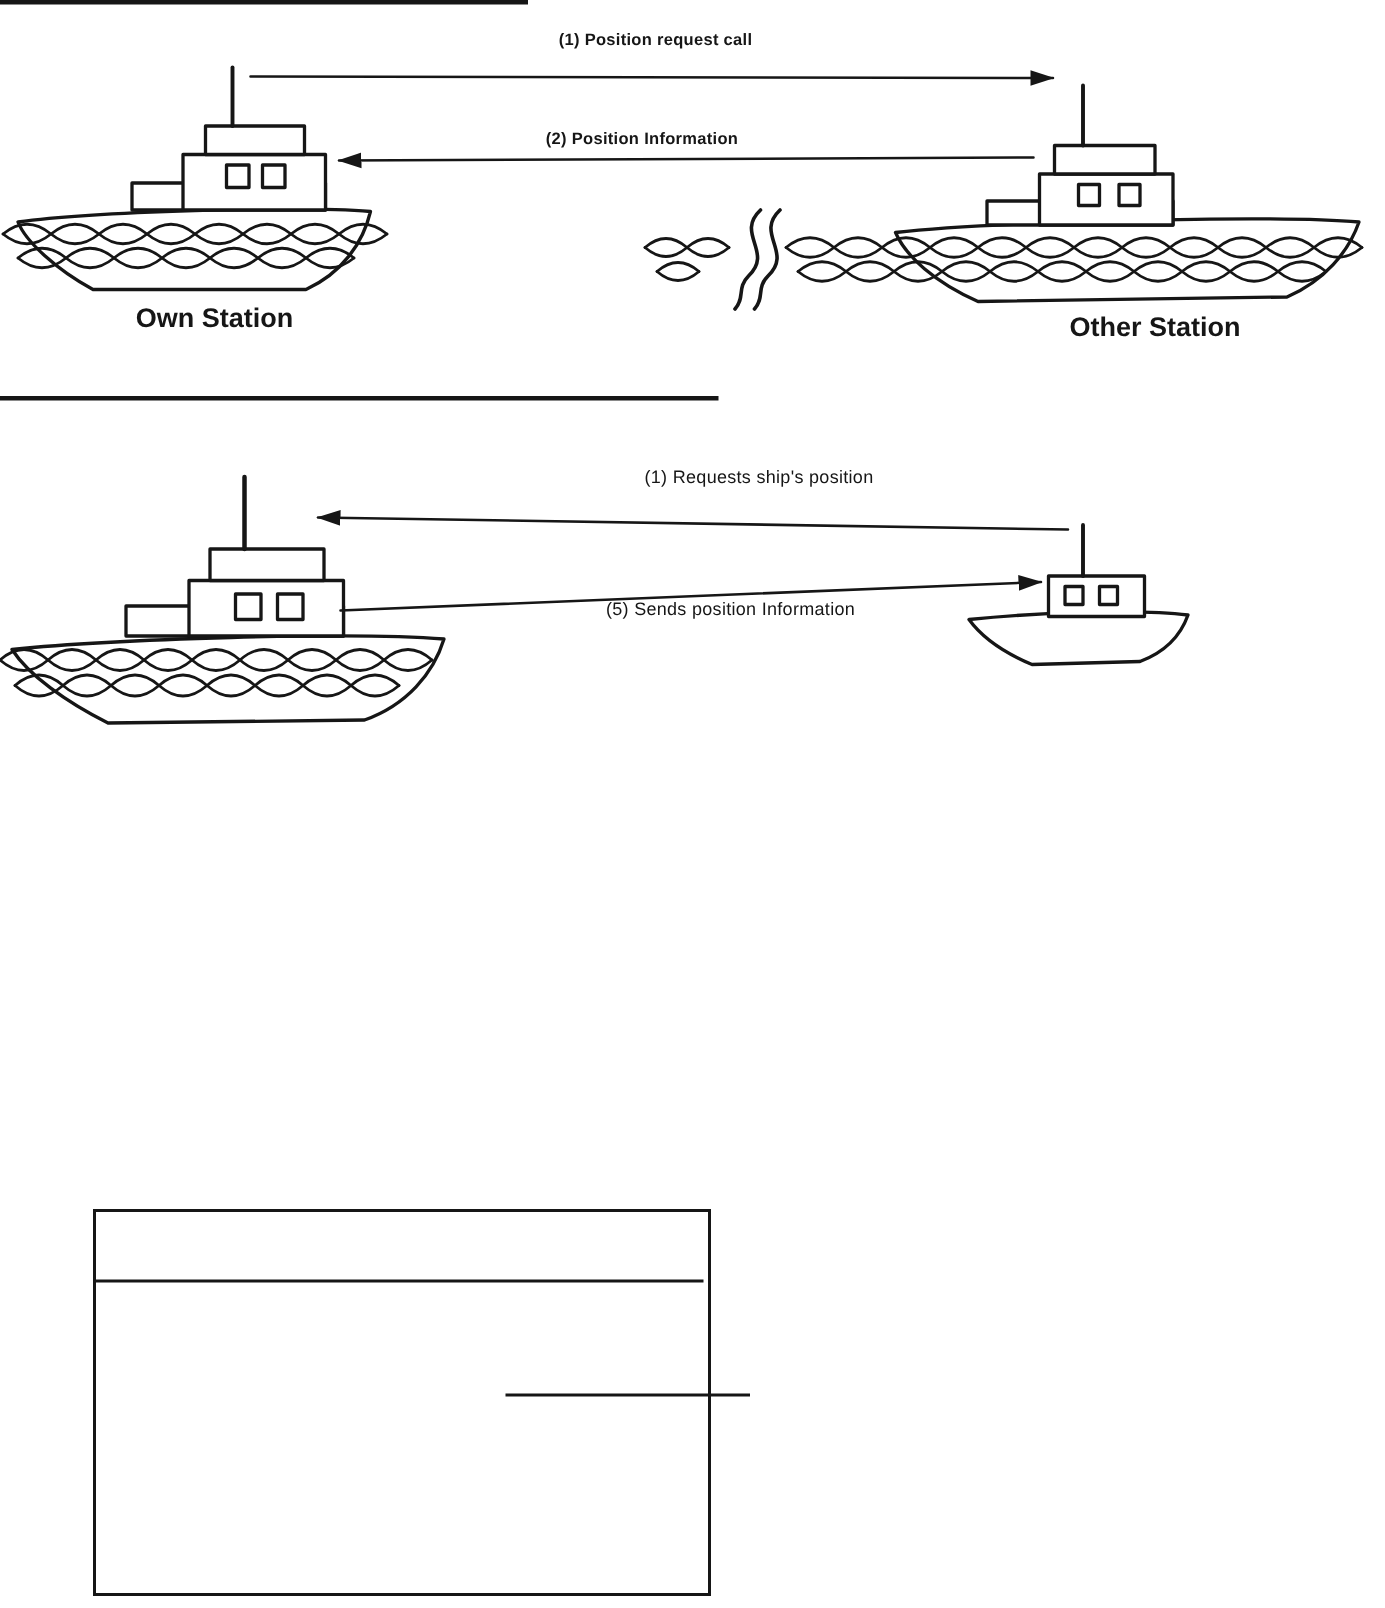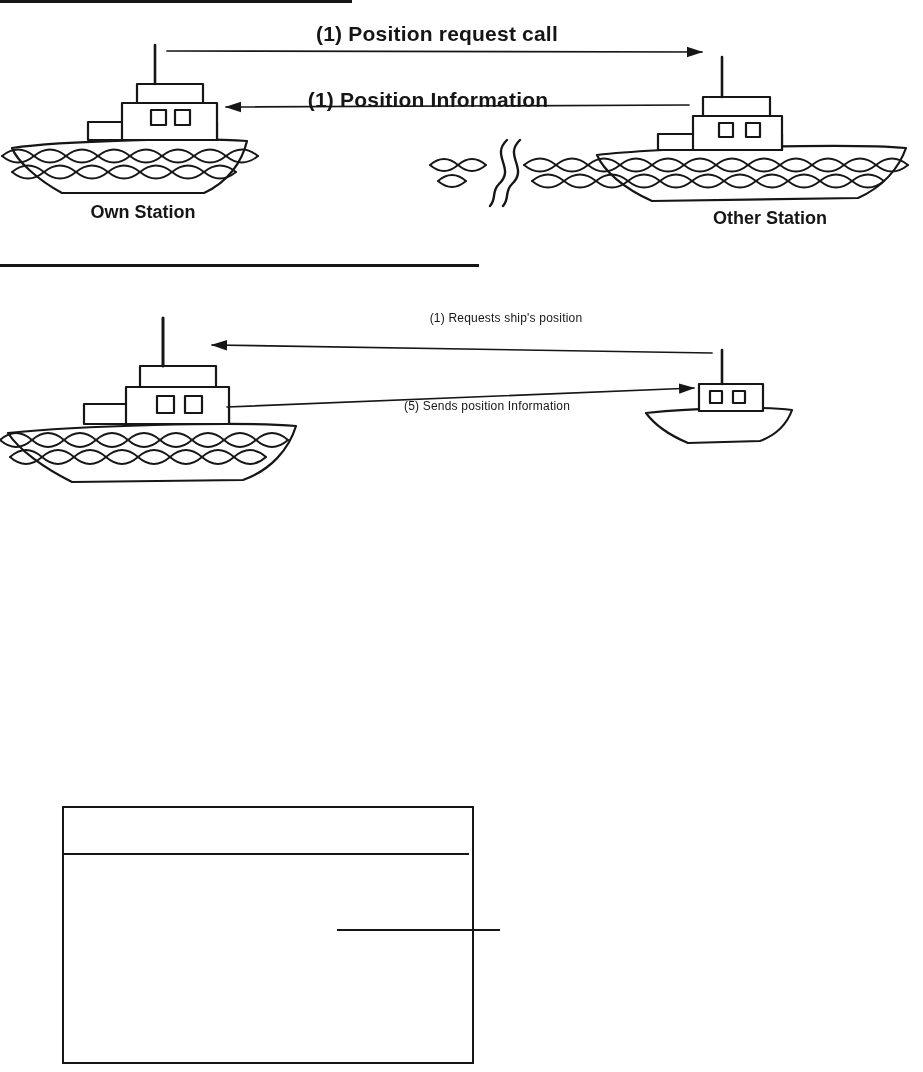--- a/index.html
+++ b/index.html
@@ -5,21 +5,21 @@
   * { margin:0; padding:0; box-sizing:border-box; }
   html, body { width:923px; height:1072px; background:#ffffff; }
   body {
     position:relative;
     overflow:hidden;
     font-family:"Liberation Sans","DejaVu Sans",sans-serif;
     color:#161616;
   }
   .rule { position:absolute; background:#161616; }
   .label { position:absolute; text-align:center; white-space:nowrap; color:#161616; line-height:1.2; }
-  .f1-label { font-size:21px; font-weight:700; letter-spacing:0.2px; }
+  .f1-label { font-size:11px; font-weight:700; letter-spacing:0.2px; }
   .station-label { font-size:18px; font-weight:700; }
   .f2-label { font-size:12px; font-weight:400; letter-spacing:0.2px; }
   .frame-box {
     position:absolute;
     left:62px; top:806px;
     width:412px; height:258px;
     border:2px solid #161616;
     background:transparent;
   }
   .frame-top-rule {
@@ -125,21 +125,21 @@
       <rect class="fillw" x="733" y="391" width="12" height="12"></rect>
       <line class="mast" x1="722" y1="350" x2="722" y2="384"></line>
     </g>
 
     <line class="arrow" x1="712" y1="353" x2="212" y2="345" marker-end="url(#ah)"></line>
     <line class="arrow" x1="227" y1="407" x2="694" y2="388" marker-end="url(#ah)"></line>
   </g>
 </svg>
 
 <div class="label f1-label" style="left:287px; top:21px; width:300px;">(1) Position request call</div>
-<div class="label f1-label" style="left:278px; top:87px; width:300px;">(1) Position Information</div>
+<div class="label f1-label" style="left:278px; top:87px; width:300px;">(2) Position Information</div>
 <div class="label station-label" style="left:43px; top:202px; width:200px;">Own Station</div>
 <div class="label station-label" style="left:670px; top:208px; width:200px;text-align:center;">Other Station</div>
 
 <div class="label f2-label" style="left:346px; top:311px; width:320px;">(1) Requests ship's position</div>
 <div class="label f2-label" style="left:327px; top:399px; width:320px;">(5) Sends position Information</div>
 
 <div class="frame-box">
   <div class="frame-top-rule"></div>
 </div>
 <div class="rule" style="left:337px; top:929px; width:163px; height:2px;"></div>

